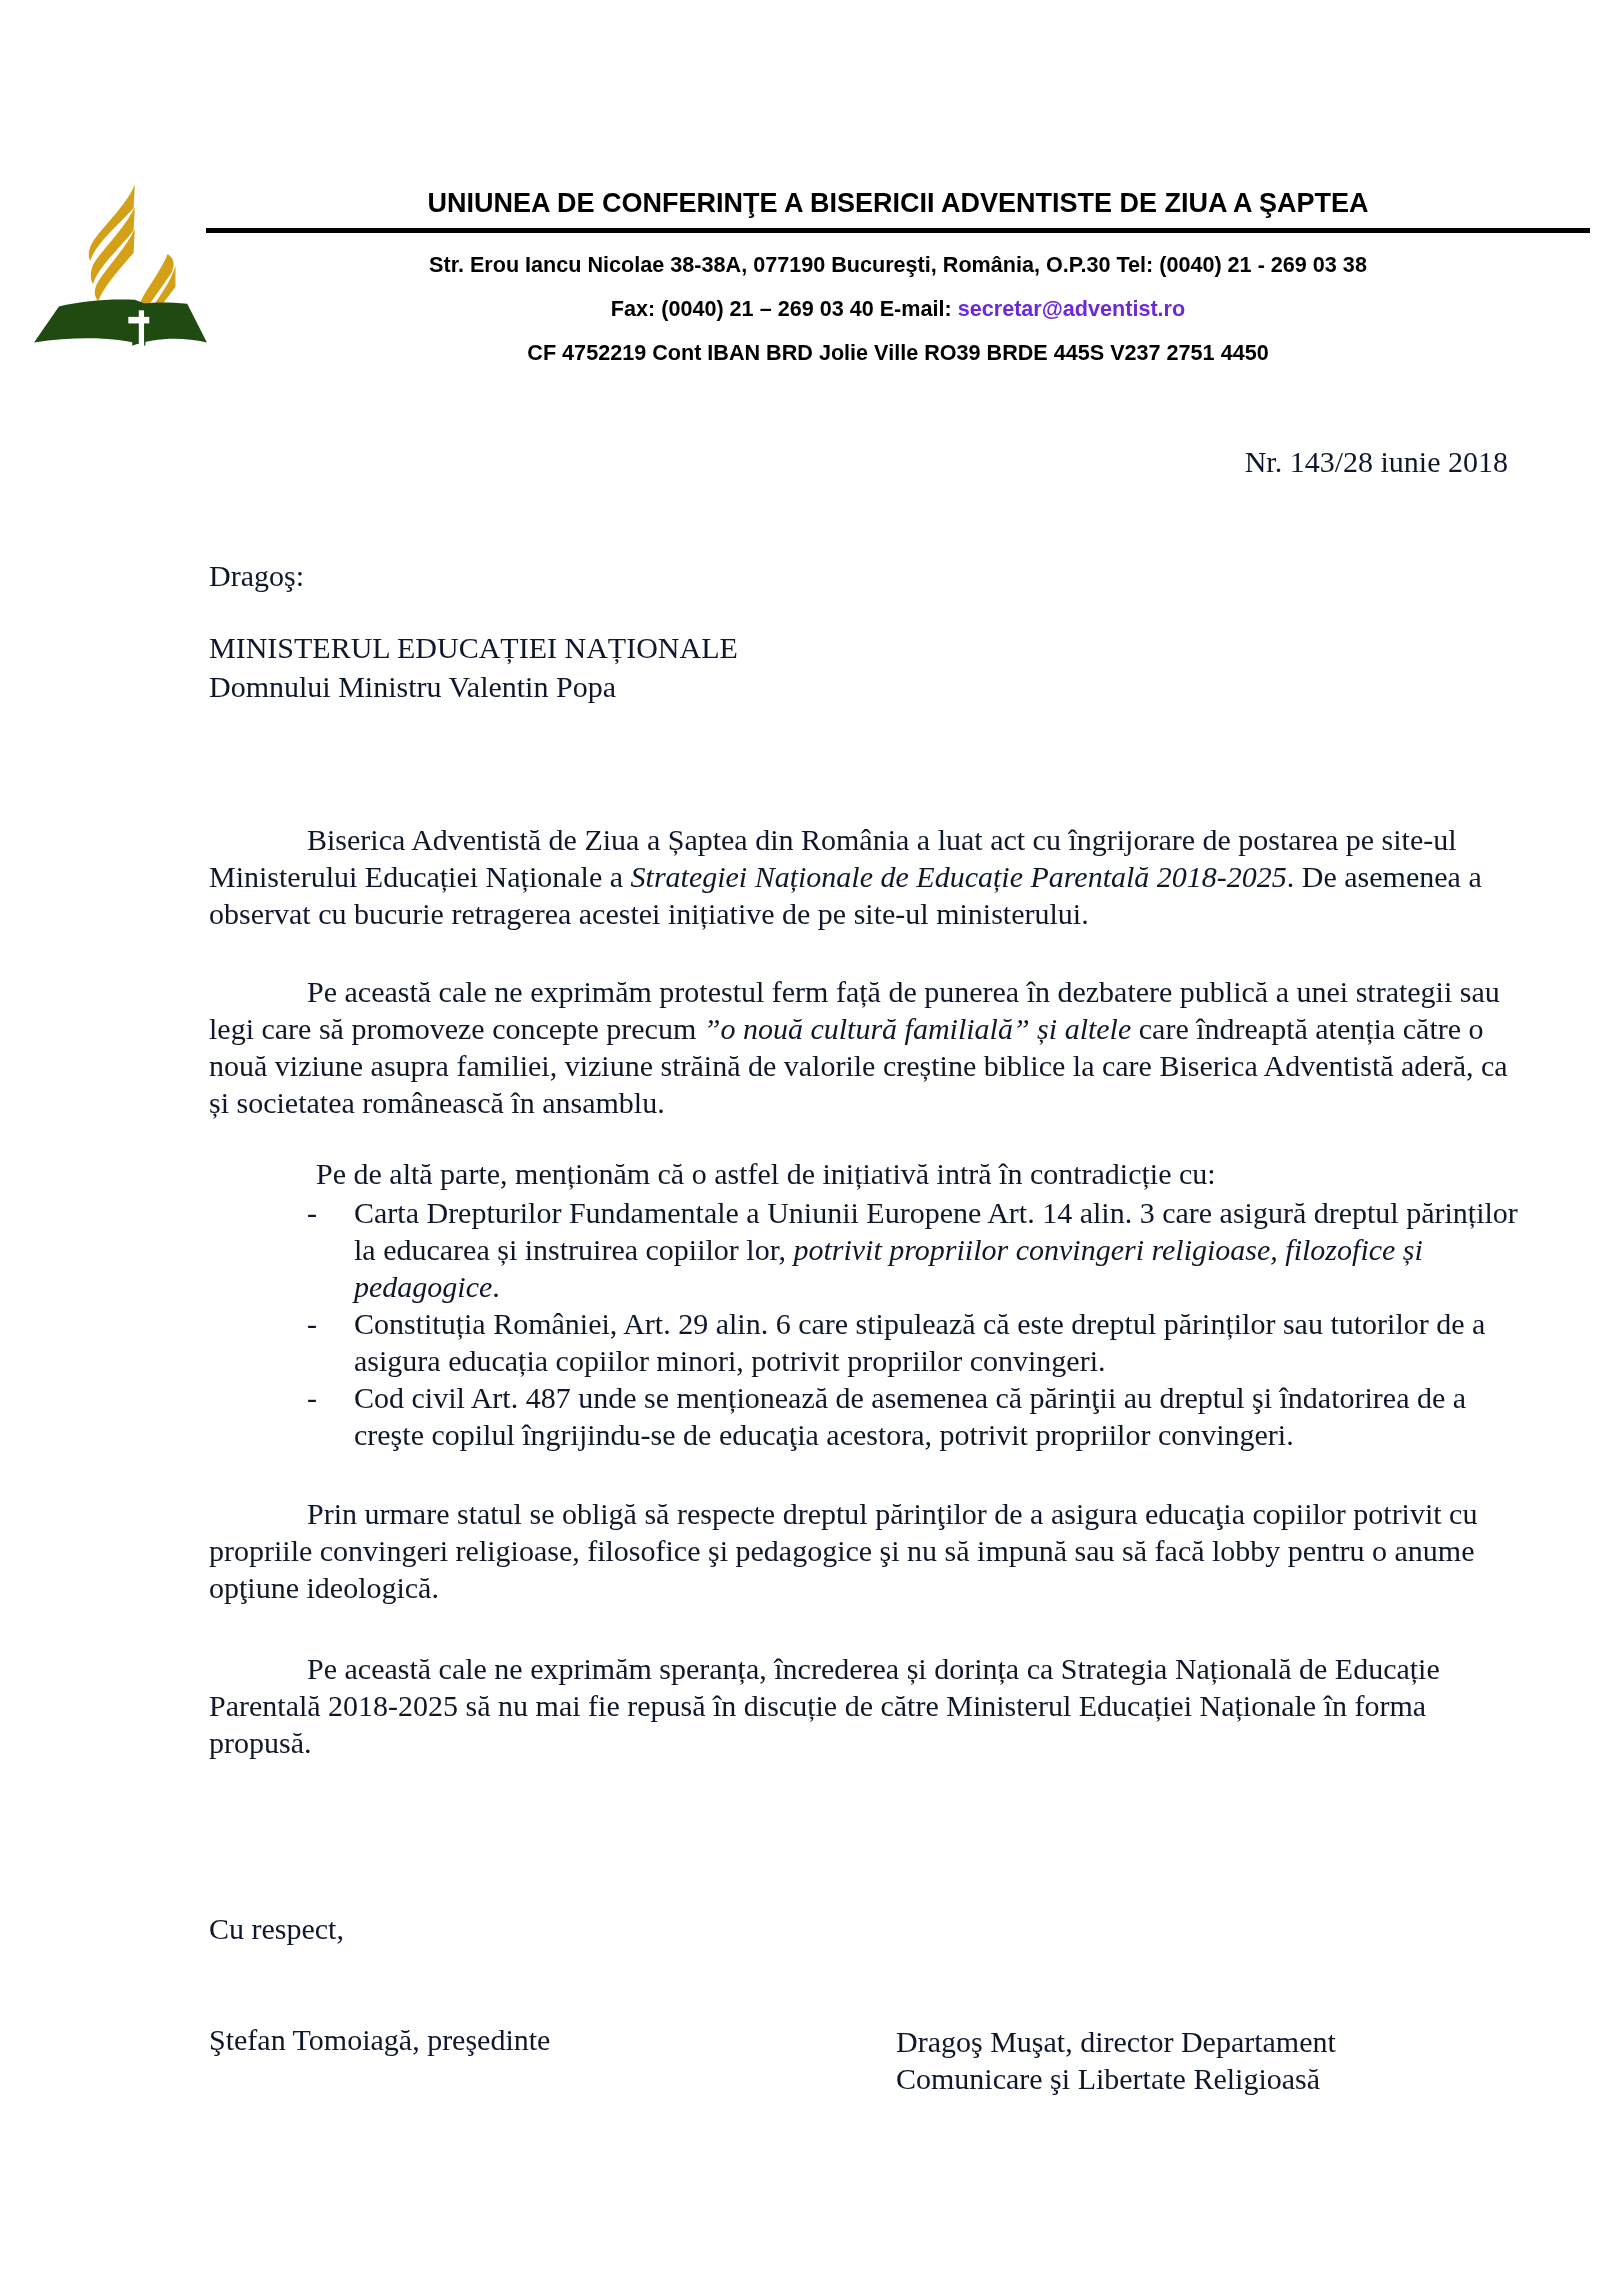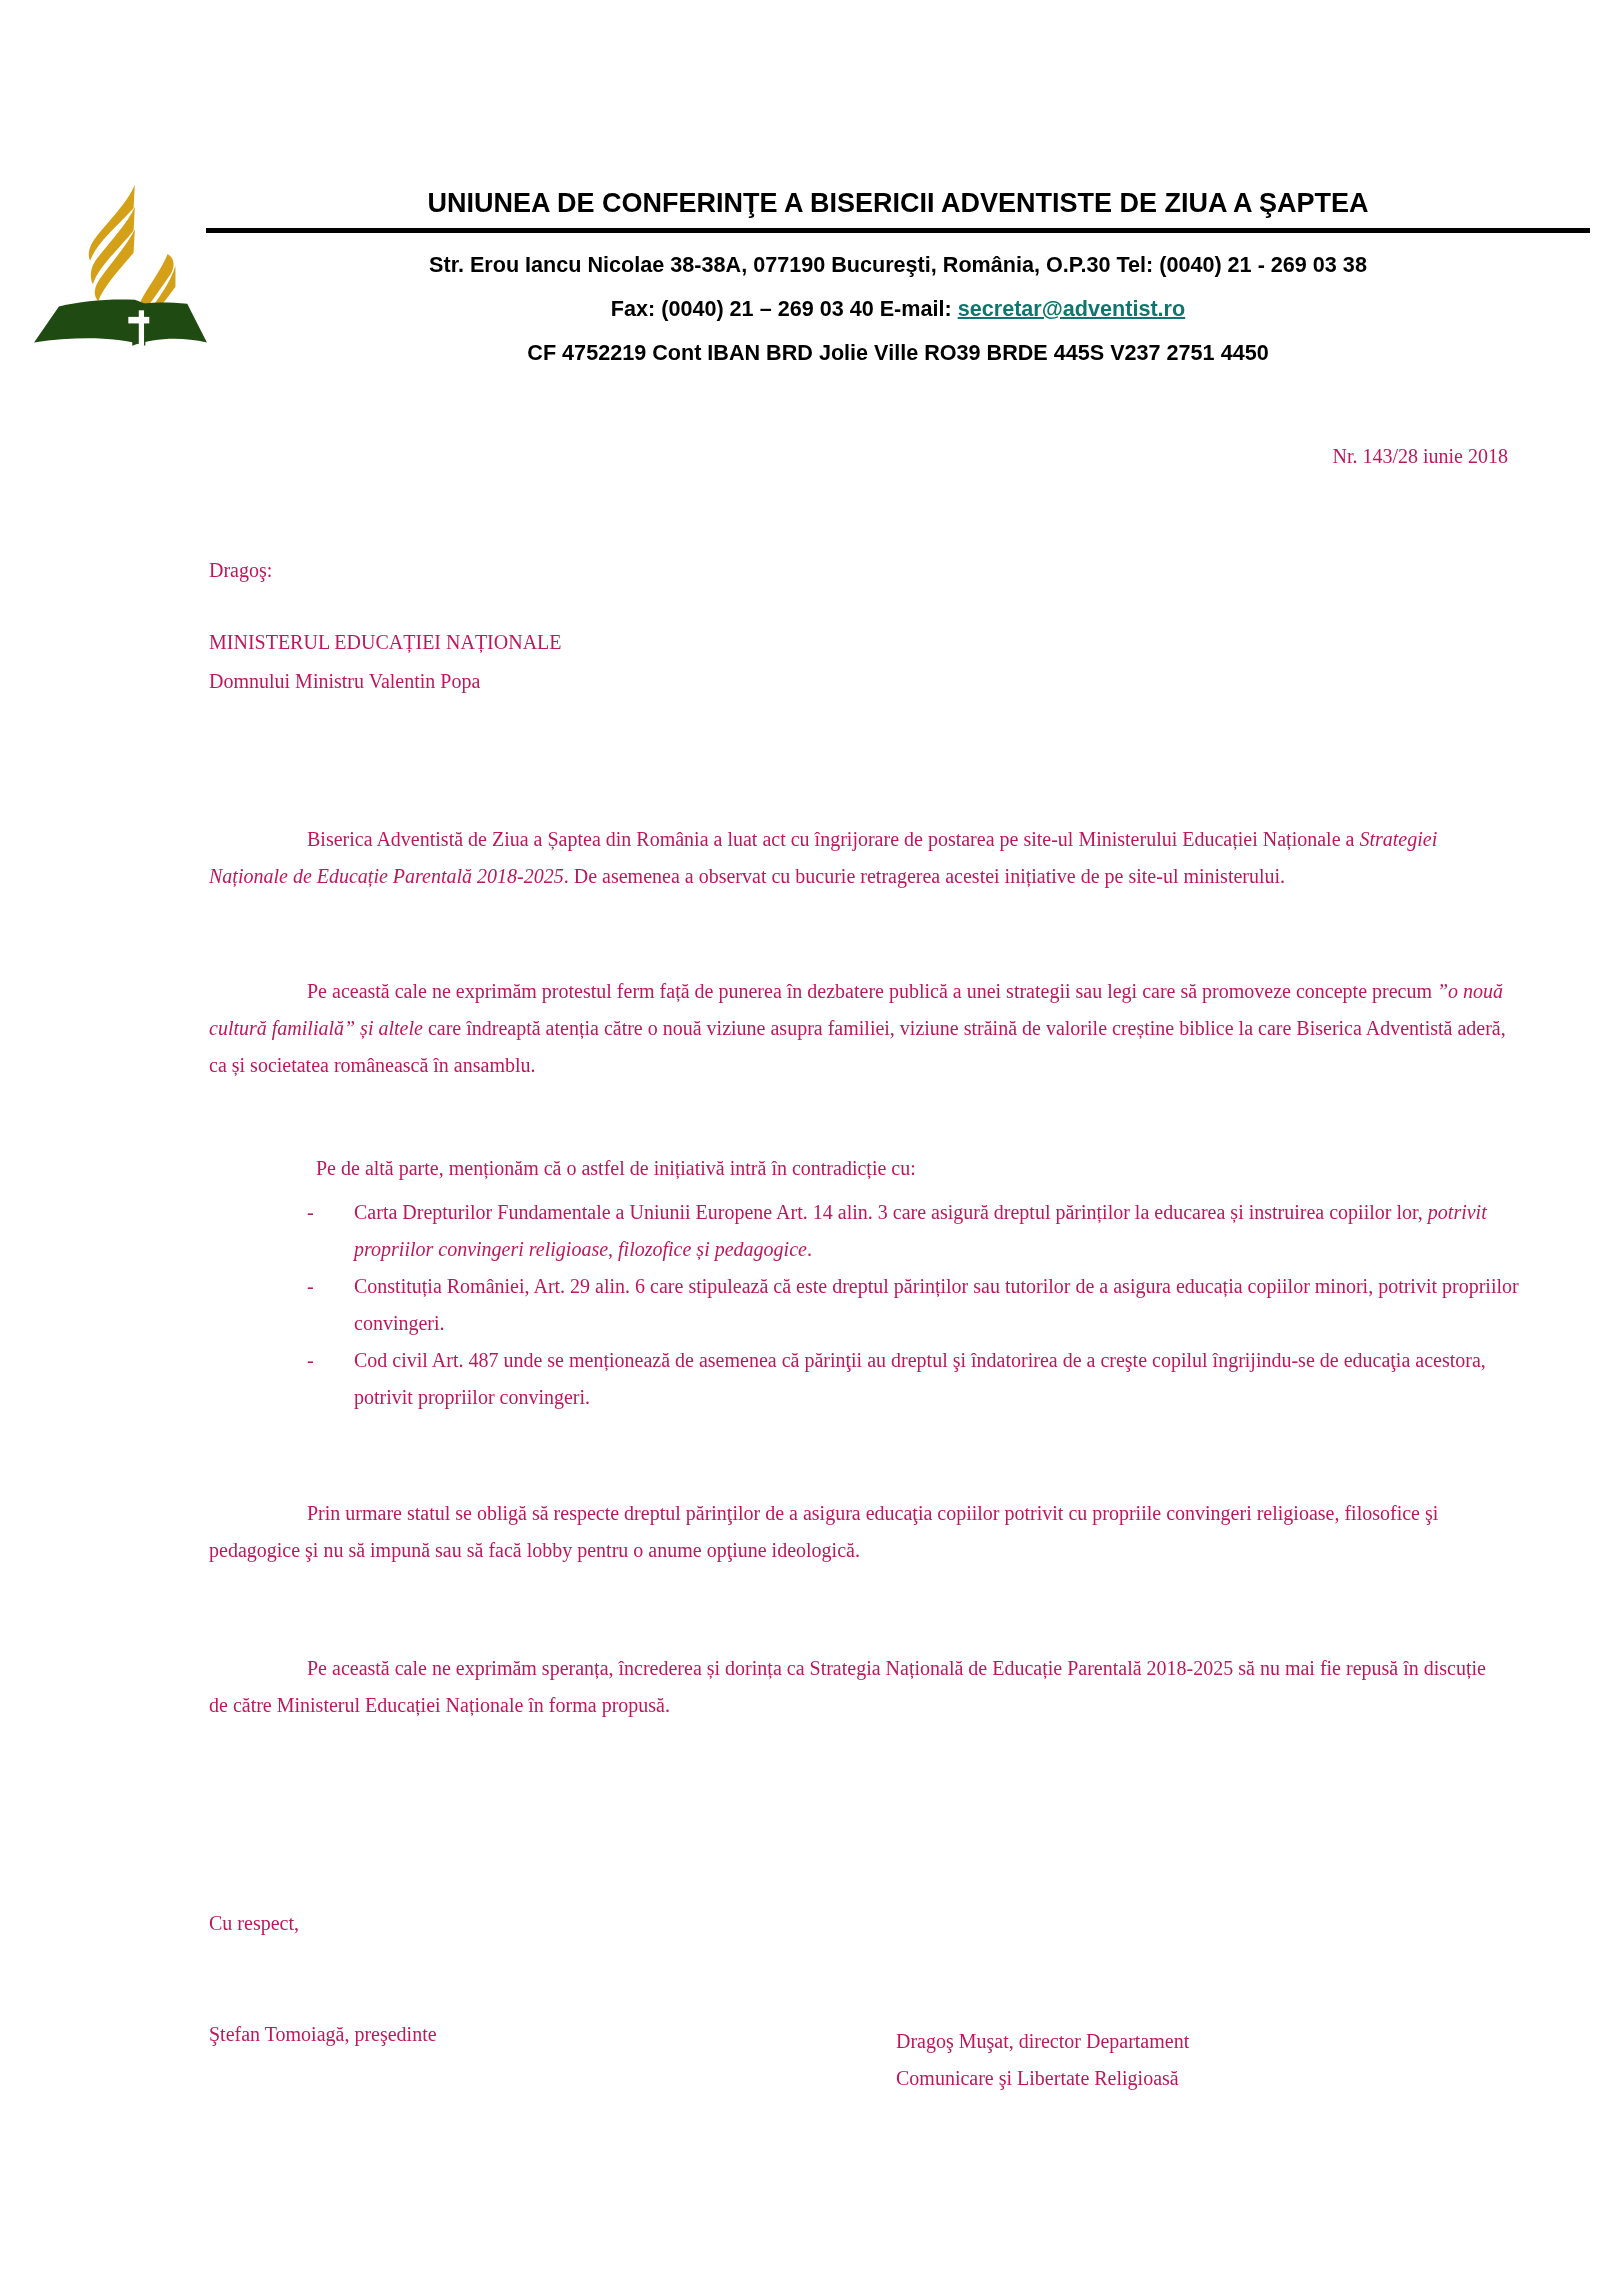--- a/index.html
+++ b/index.html
@@ -1,27 +1,27 @@
 <!DOCTYPE html>
 <html style="font-size:10.5px"><head>
 <meta charset="utf-8">
 <style>
   html, body { margin: 0; padding: 0; background: #ffffff; }
   body { width: 1623px; height: 2295px; position: relative; overflow: hidden; }
   .abs { position: absolute; }
   .hdr { font-family: "Liberation Sans", sans-serif; font-weight: bold; color: #000; white-space: nowrap; }
-  .serif { font-family: "Liberation Serif", serif; color: #be185d; font-size: 20px; }
+  .serif { font-family: "Liberation Serif", serif; color: #0f172a; font-size: 30px; }
   #logo { left: 30px; top: 182px; width: 177px; height: 165px; }
   #org-title { left: 206px; width: 1384px; top: 188px; text-align: center; font-size: 27px; }
   #header-rule { left: 206px; width: 1384px; top: 228px; height: 5.2px; background: #000; }
   .addr { left: 206px; width: 1384px; text-align: center; font-size: 21.6px; }
   #addr-line { top: 252px; }
   #fax-line { top: 296px; }
   #cf-line { top: 340px; }
-  #email-link { color: #0f766e; text-decoration: underline; text-decoration-thickness: 2px; }
+  #email-link { color: #6d28d9; text-decoration-thickness: 2px; }
   #ref-number { right: 115px; top: 445px; white-space: nowrap; }
   #to-label { left: 209px; top: 559px; }
   #recipient-org { left: 209px; top: 631px; }
   #recipient-person { left: 209px; top: 670px; text-align: right; }
   .para { left: 209px; width: 1299px; line-height: 37px; text-align: left; }
   .para .indent { display: inline-block; width: 98px; }
   #p1 { top: 821px; }
   #p2 { top: 973px; }
   #p3-intro { top: 1157px; left: 316px; white-space: nowrap; }
   .list { left: 209px; width: 1315px; margin: 0; padding: 0; list-style: none; }

